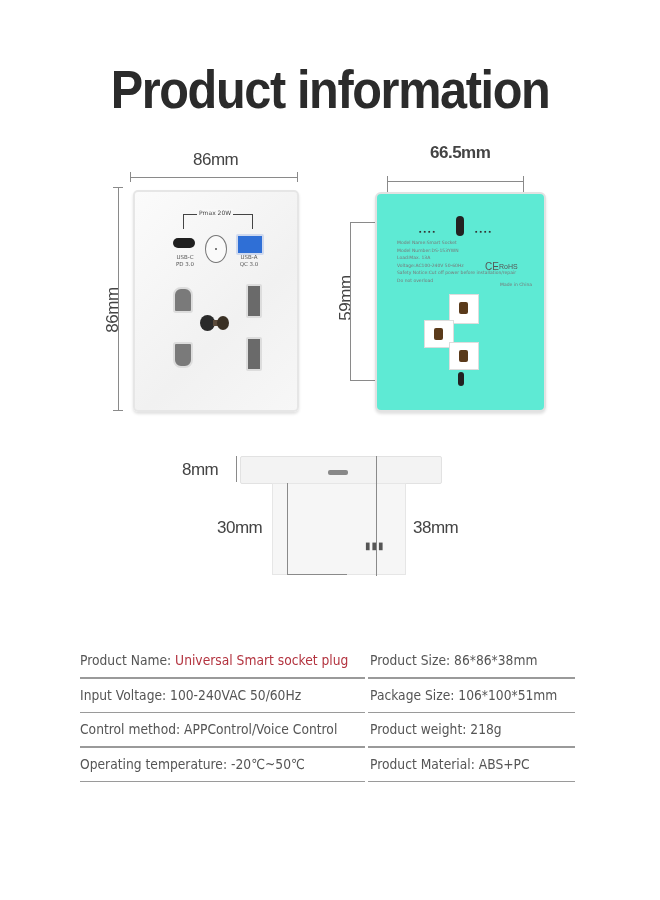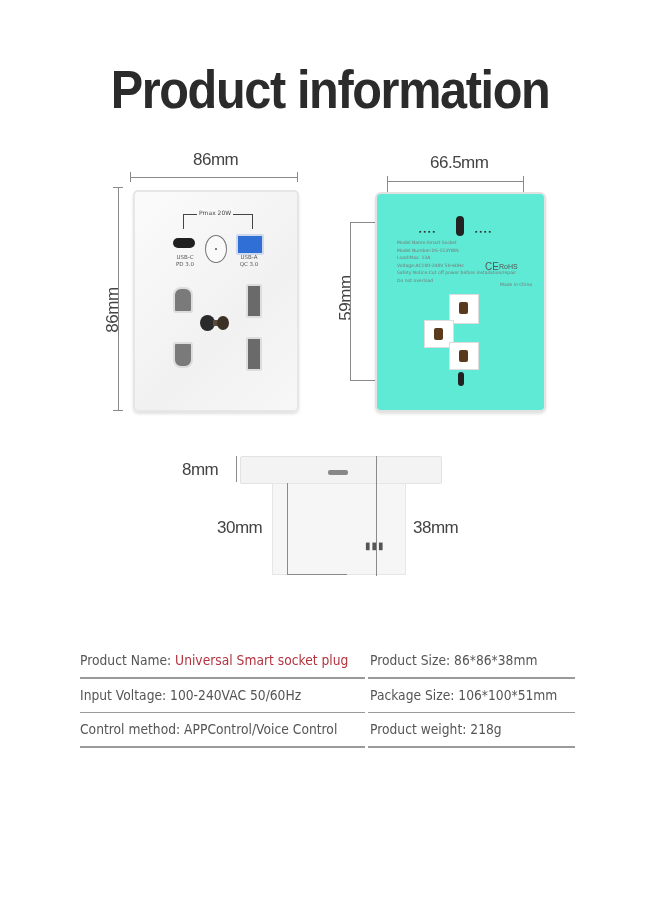--- a/index.html
+++ b/index.html
@@ -58,21 +58,21 @@
     <div class="abs" style="left:38px;top:150px;width:16px;height:22px;background:#7a7a7a;border:2px solid #ddd;border-radius:3px 3px 8px 8px;"></div>
     <div class="abs" style="left:111px;top:92px;width:12px;height:30px;background:#6a6a6a;border:2px solid #ddd;border-radius:2px;"></div>
     <div class="abs" style="left:111px;top:145px;width:12px;height:30px;background:#6a6a6a;border:2px solid #ddd;border-radius:2px;"></div>
     <div class="abs" style="left:65px;top:123px;width:15px;height:16px;background:#2a2a2a;border-radius:50%;"></div>
     <div class="abs" style="left:78px;top:128px;width:6px;height:6px;background:#5a4a3a;"></div>
     <div class="abs" style="left:82px;top:124px;width:12px;height:14px;background:#3a3024;border-radius:50%;"></div>
   </div>
 </div>
 
 <div>
-  <div class="dimtxt" style="left:430px;top:153px;">66.5mm</div>
+  <div class="dimtxt" style="left:430px;top:143px;font-weight:bold;">66.5mm</div>
   <div class="line" style="left:387px;top:181px;width:137px;height:1px;"></div>
   <div class="line" style="left:387px;top:176px;width:1px;height:60px;"></div>
   <div class="line" style="left:523px;top:176px;width:1px;height:60px;"></div>
 
   <div class="dimtxt" style="left:321px;top:288px;transform:rotate(-90deg);transform-origin:center;width:50px;text-align:center;">59mm</div>
   <div class="line" style="left:350px;top:222px;width:1px;height:159px;"></div>
   <div class="line" style="left:350px;top:222px;width:80px;height:1px;"></div>
   <div class="line" style="left:350px;top:380px;width:85px;height:1px;"></div>
 
   <div class="abs" style="left:375px;top:192px;width:167px;height:216px;background:#5eead4;border:2px solid #e2e2e2;border-radius:6px;box-shadow:0 2px 3px rgba(0,0,0,0.12);">
@@ -131,13 +131,19 @@
     <div class="spec-cell right"><span>Package Size:</span> <span>106*100*51mm</span></div>
     <div class="rule-l"></div>
       <div class="rule-r"></div>
   </div>
   <div class="spec-row">
     <div class="spec-cell left"><span>Control method:</span> <span>APPControl/Voice Control</span></div>
     <div class="spec-cell right"><span>Product weight:</span> <span>218g</span></div>
     <div class="rule-l"></div>
       <div class="rule-r"></div>
   </div>
+  <div class="spec-row">
+    <div class="spec-cell left"><span>Operating temperature:</span> <span>-20℃~50℃</span></div>
+    <div class="spec-cell right"><span>Product Material:</span> <span>ABS+PC</span></div>
+    <div class="rule-l"></div>
+      <div class="rule-r"></div>
+  </div>
 </div>
 
 </body></html>

